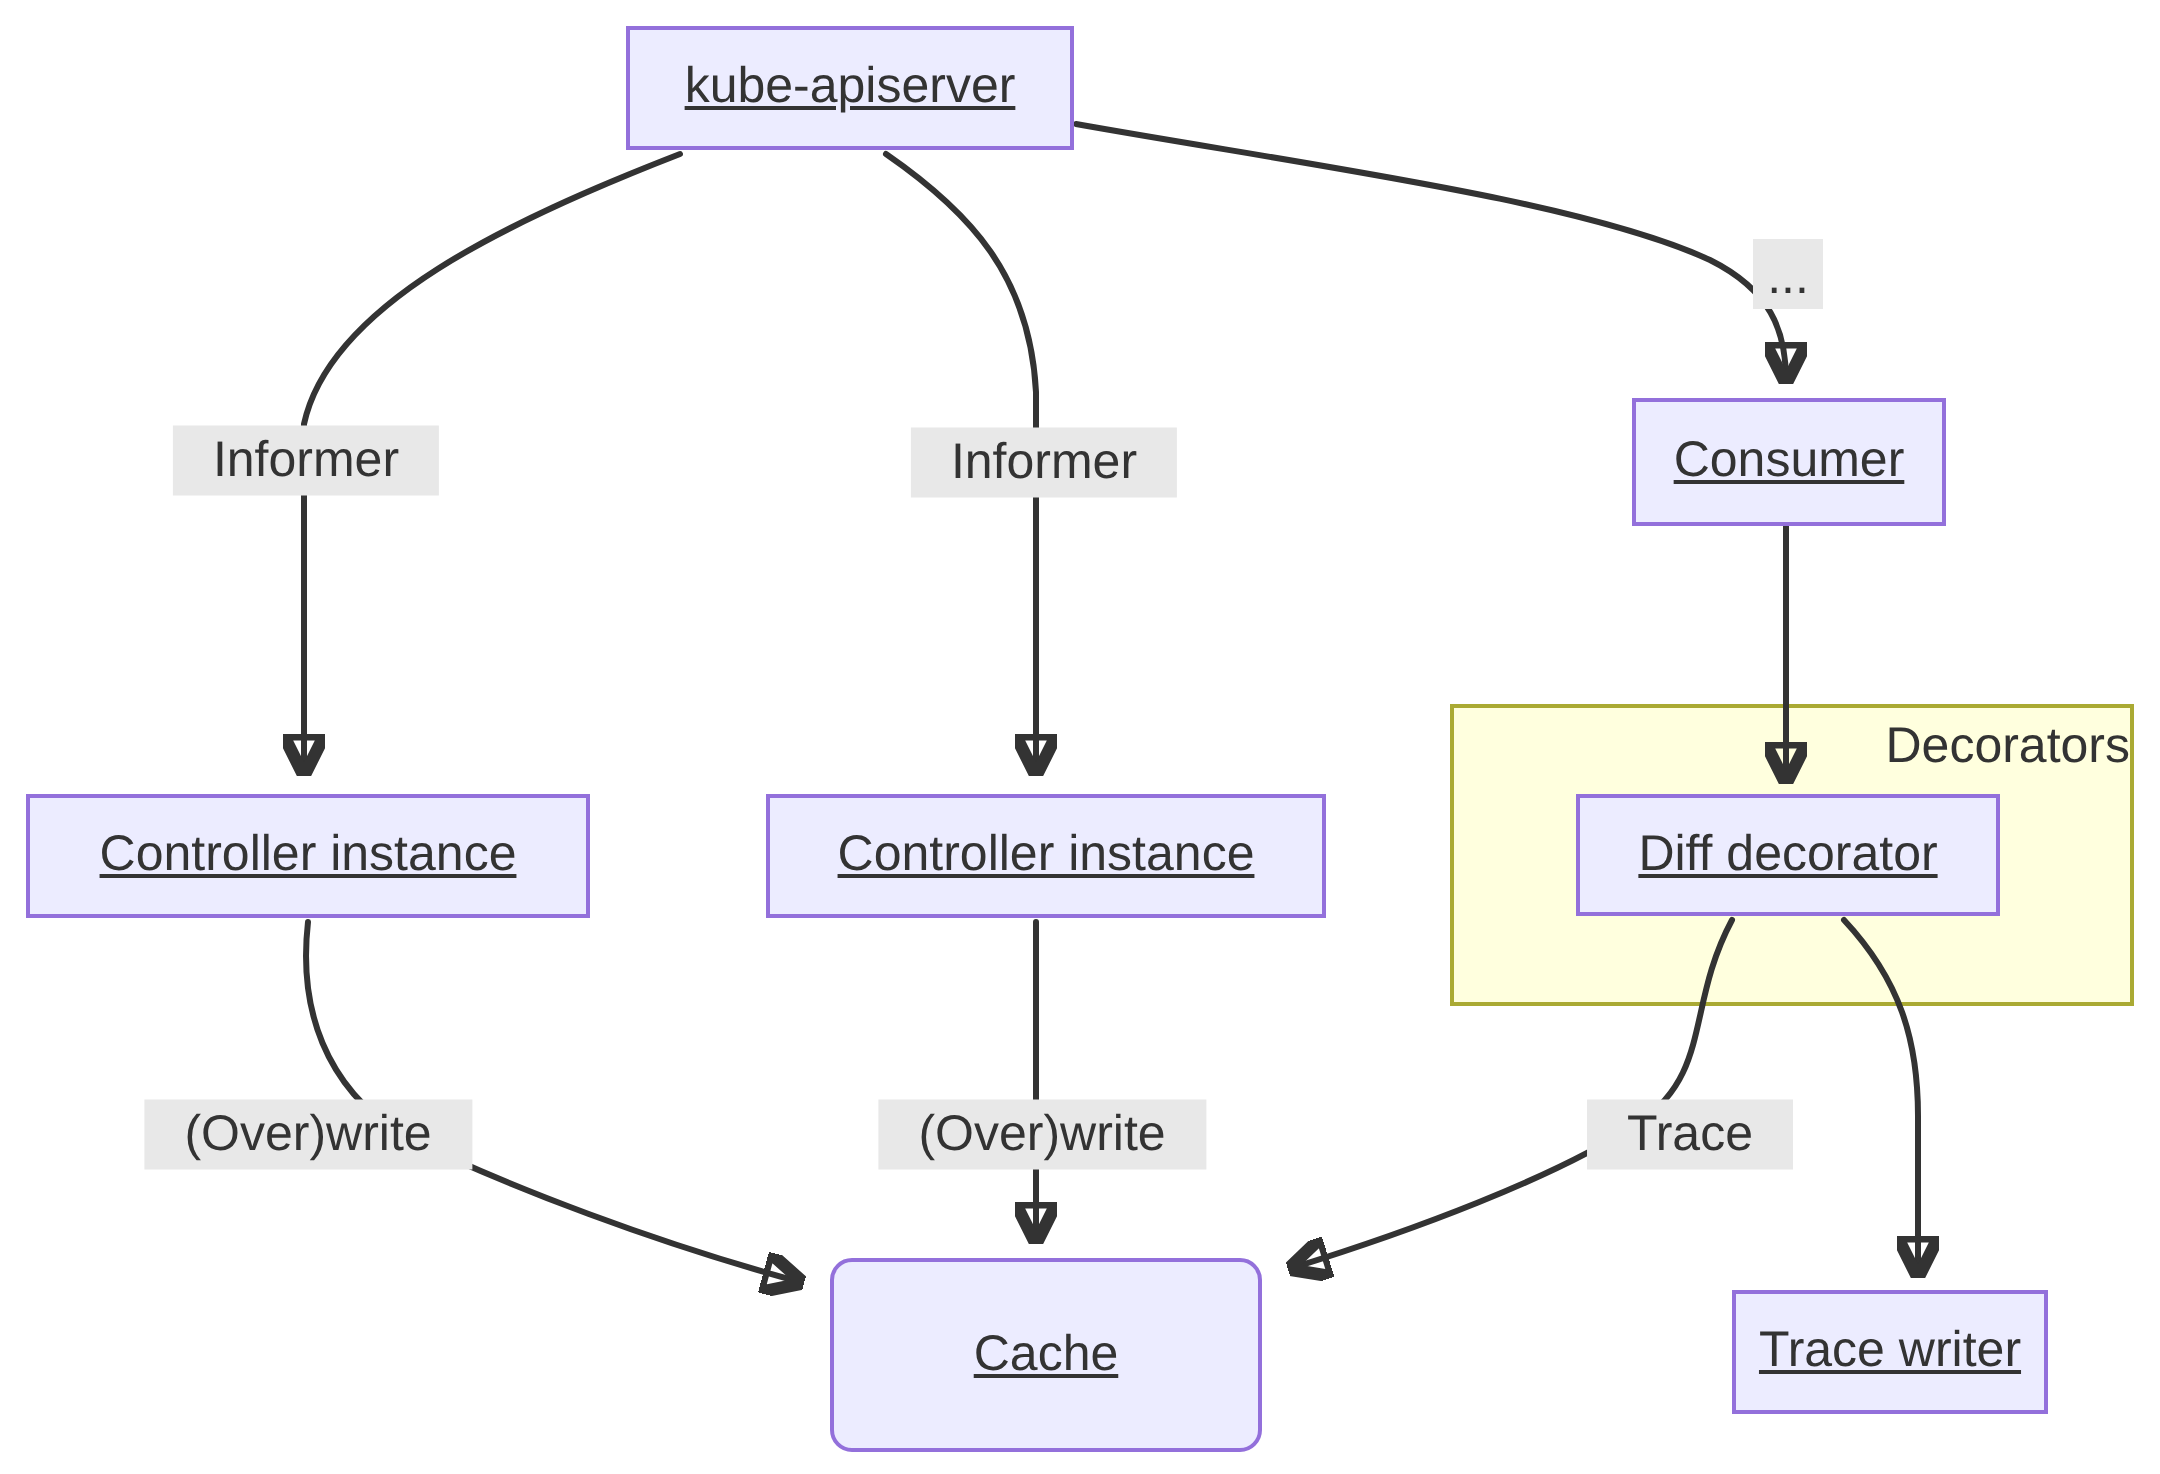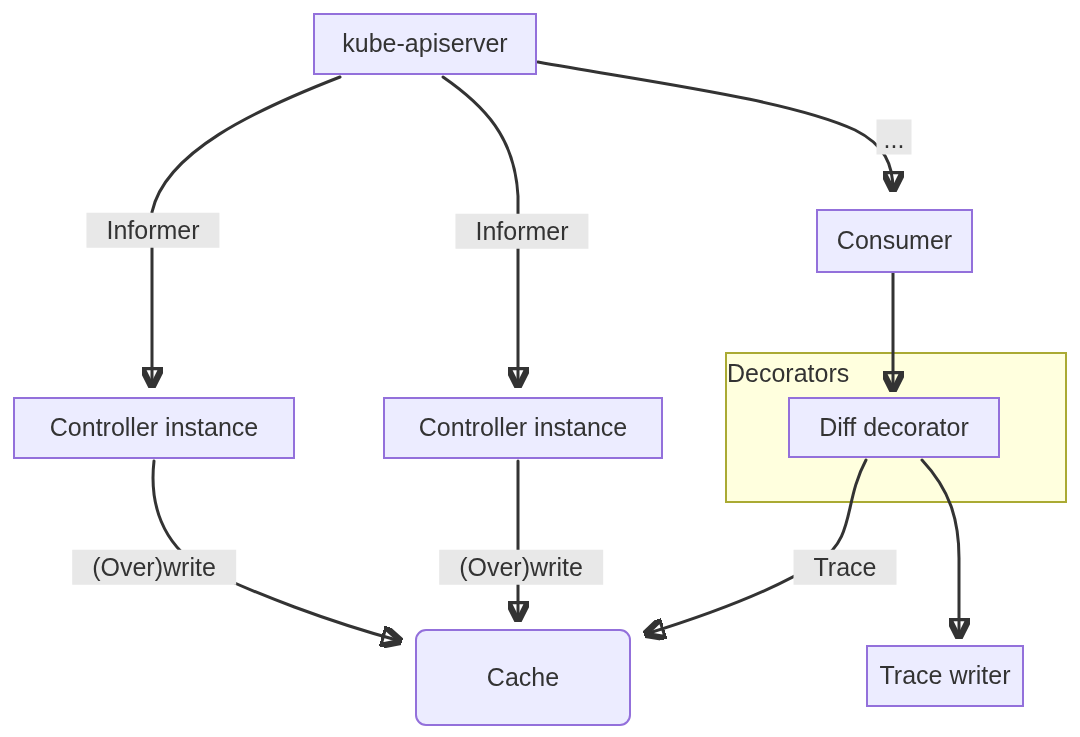--- a/index.html
+++ b/index.html
@@ -42,37 +42,38 @@
   .cluster {
     position: absolute;
     background: var(--cluster-fill);
     border: 2px solid var(--cluster-border);
     z-index: 1;
   }
   .cluster-title {
     position: absolute;
     left: 0; right: 0;
     top: 5px;
-    text-align: left;
+    text-align: right;
     font-size: 25px;
     color: var(--text);
   }
   .node {
     position: absolute;
     background: var(--node-fill);
     border: 2px solid var(--node-border);
     display: flex;
     flex-direction: column;
     align-items: center;
     justify-content: center;
     font-size: 25px;
     line-height: 1.35;
     color: var(--text);
     z-index: 3;
     text-align: center;
+    text-decoration: underline;
   }
   .edge-label {
     position: absolute;
     background: var(--edge-label-bg);
     color: var(--text);
     font-size: 25px;
     line-height: 1.3;
     padding: 1px 20px;
     transform: translate(-50%, -50%);
     white-space: nowrap;
@@ -111,21 +112,21 @@
     <path d="M 154 461 C 149 505, 163 543, 200 567 C 255 594, 330 622, 400 641" marker-end="url(#arrow)"></path>
     <path d="M 518 461 L 518 620" marker-end="url(#arrow)"></path>
     <path d="M 866 460 C 843 503, 856 536, 820 561 C 778 589, 704 616, 646 634" marker-end="url(#arrow)"></path>
     <path d="M 922 460 C 950 490, 959 520, 959 558 L 959 637" marker-end="url(#arrow)"></path>
   </svg>
 
   <div class="node" style="left:313px; top:13px; width:224px; height:62px;">
     <span>kube-apiserver</span>
   </div>
 
-  <div class="node" style="left:816px; top:209px; width:157px; height:64px;">
+  <div class="node" style="left:816px; top:199px; width:157px; height:64px;">
     <span>Consumer</span>
   </div>
 
   <div class="node" style="left:13px; top:397px; width:282px; height:62px;">
     <span>Controller instance</span>
   </div>
 
   <div class="node" style="left:383px; top:397px; width:280px; height:62px;">
     <span>Controller instance</span>
   </div>

